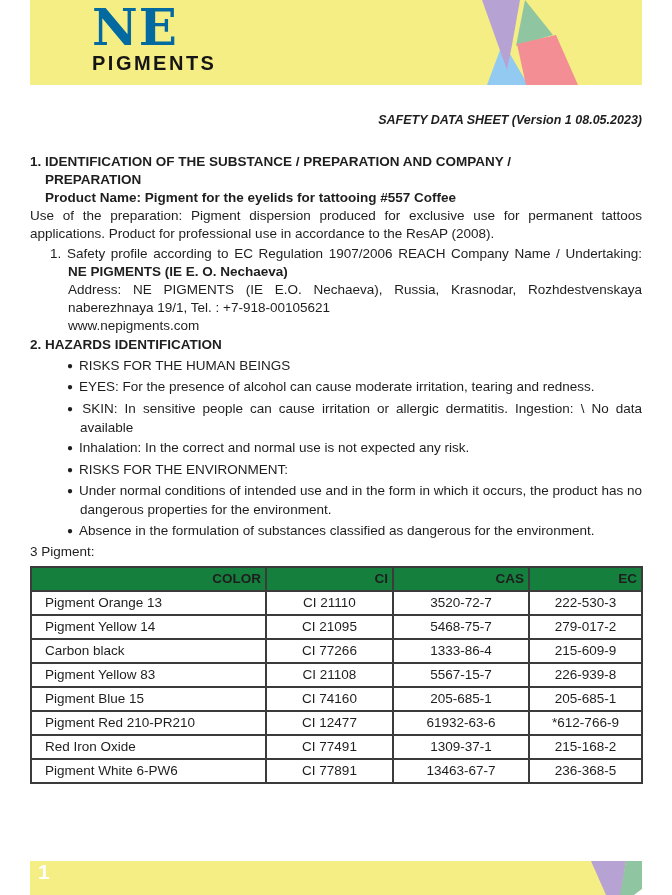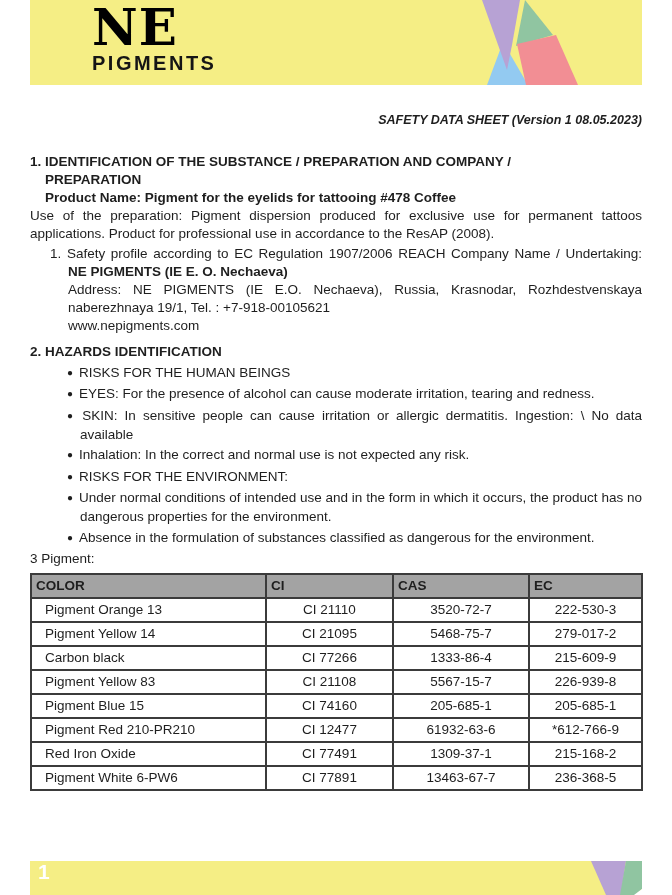--- a/index.html
+++ b/index.html
@@ -20,21 +20,21 @@
     background:#F5EE85;
     overflow:hidden;
   }
   .logo { position:absolute; left:62px; top:3px; }
   .logo-ne {
     font-family:"DejaVu Serif","Liberation Serif",serif;
     font-weight:bold;
     font-size:50px;
     line-height:50px;
     letter-spacing:1px;
-    color:#000000;
+    color:#0369a1;
   }
   .logo-pigments {
     font-weight:bold;
     font-size:20px;
     letter-spacing:2.5px;
     color:#151515;
     margin-top:1px;
   }
   .band svg, .footer svg { position:absolute; left:0; top:0; width:100%; height:100%; }
 
@@ -47,21 +47,21 @@
     font-size:12.5px;
   }
 
   
   .content { margin:0 30px; }
   .b { font-weight:bold; }
   .jp { text-align:justify; }
   .indent1 { padding-left:15px; }
   .num-item { padding-left:38px; text-indent:-18px; text-align:justify; margin-top:2px; }
   .sub-item { padding-left:38px; text-align:justify; }
-  .sec-head { font-weight:bold; margin-top:8px; }
+  .sec-head { font-weight:bold; margin-top:1px; }
   .bullet {
     padding-left:50px;
     text-indent:-13px;
     text-align:justify;
     margin:2.5px 0;
   }
   .dot { font-size:10px; padding-right:6px; position:relative; top:-1px; }
   .pigment-label { margin:2px 0 5px 0; }
 
   
@@ -72,23 +72,23 @@
     font-size:13.5px;
   }
   .pigtable th, .pigtable td {
     border:2px solid #3b3b3b;
     height:23px;
     padding:2px 4px;
     overflow:hidden;
     white-space:nowrap;
   }
   .pigtable th {
-    background:#a3a3a3;
-    font-weight:bold;
-    text-align:left;
+    background:#15803d;
+    font-weight:bold;
+    text-align:right;
   }
   .pigtable td.left { text-align:left; padding-left:13px; }
   .pigtable td.center { text-align:center; }
 
   
   .footer {
     position:absolute;
     left:30px; right:30px; bottom:0;
     height:34px;
     background:#F5EE85;
@@ -118,21 +118,21 @@
     <div class="logo-pigments">PIGMENTS</div>
   </div>
 </div>
 
 <div class="doc-line">SAFETY DATA SHEET (Version 1 08.05.2023)</div>
 
 <div class="content">
 
   <div class="b">1. IDENTIFICATION OF THE SUBSTANCE / PREPARATION AND COMPANY /</div>
   <div class="b indent1">PREPARATION</div>
-  <div class="b indent1">Product Name: Pigment for the eyelids for tattooing #478 Coffee</div>
+  <div class="b indent1">Product Name: Pigment for the eyelids for tattooing #557 Coffee</div>
   <div class="jp">Use of the preparation: Pigment dispersion produced for exclusive use for permanent tattoos applications. Product for professional use in accordance to the ResAP (2008).</div>
 
   <div class="num-item"><span>1.</span>&nbsp;<span>Safety profile according to EC Regulation 1907/2006 REACH Company Name / Undertaking: </span><span class="b">NE PIGMENTS (IE E. O. Nechaeva)</span></div>
   <div class="sub-item">Address: NE PIGMENTS (IE E.O. Nechaeva), Russia, Krasnodar, Rozhdestvenskaya naberezhnaya 19/1, Tel. : +7-918-00105621</div>
   <div class="sub-item">www.nepigments.com</div>
 
   <div class="sec-head">2. HAZARDS IDENTIFICATION</div>
 
   <div class="bullet"><span class="dot">●</span><span>RISKS FOR THE HUMAN BEINGS</span></div>
   <div class="bullet"><span class="dot">●</span><span>EYES: For the presence of alcohol can cause moderate irritation, tearing and redness.</span></div>

